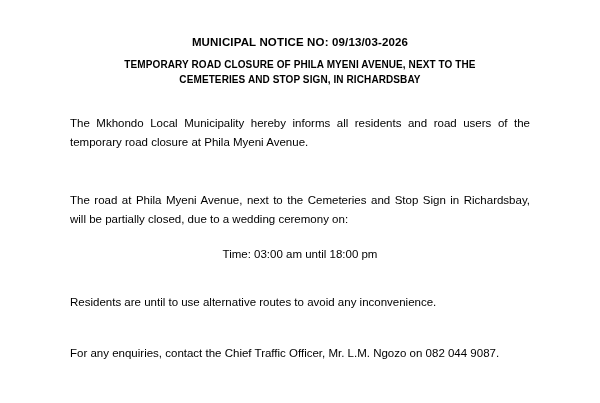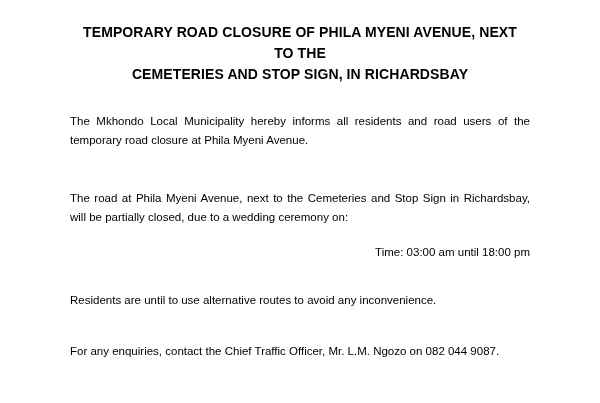--- a/index.html
+++ b/index.html
@@ -24,44 +24,45 @@
   .notice-number {
     text-align: center;
     font-weight: bold;
     font-size: 11.5px;
     letter-spacing: 0.15px;
     margin-top: 36px;
   }
   .notice-title {
     text-align: center;
     font-weight: bold;
-    font-size: 14px;
+    font-size: 10px;
     letter-spacing: 0.1px;
     line-height: 1.5;
-    margin-top: 22px;
+    margin-top: 9px;
     padding: 0 2px;
   }
   .body-block {
     font-size: 11.5px;
     line-height: 1.62;
     text-align: justify;
     text-justify: inter-word;
   }
   .p1 { margin-top: 27px; }
   .p2 { margin-top: 40px; }
   .p3 { margin-top: 20px; text-align: left; }
-  .p4 { margin-top: 16px; text-align: right; }
+  .p4 { margin-top: 16px; text-align: center; }
   .p5 { margin-top: 30px; text-align: left; }
   .p6 { margin-top: 32px; text-align: left; }
 </style>
 </head>
 <body>
 
 <div class="page">
 
+  <div class="notice-number">MUNICIPAL NOTICE NO: 09/13/03-2026</div>
 
   <div class="notice-title">
     <span>TEMPORARY ROAD CLOSURE OF PHILA MYENI AVENUE, NEXT TO THE</span><br>
     <span>CEMETERIES AND STOP SIGN, IN RICHARDSBAY</span>
   </div>
 
   <p class="body-block p1">The Mkhondo Local Municipality hereby informs all residents and road users of the temporary road closure at Phila Myeni Avenue.</p>
 
   <p class="body-block p2">The road at Phila Myeni Avenue, next to the Cemeteries and Stop Sign in Richardsbay, will be partially closed, due to a wedding ceremony on:</p>
 

